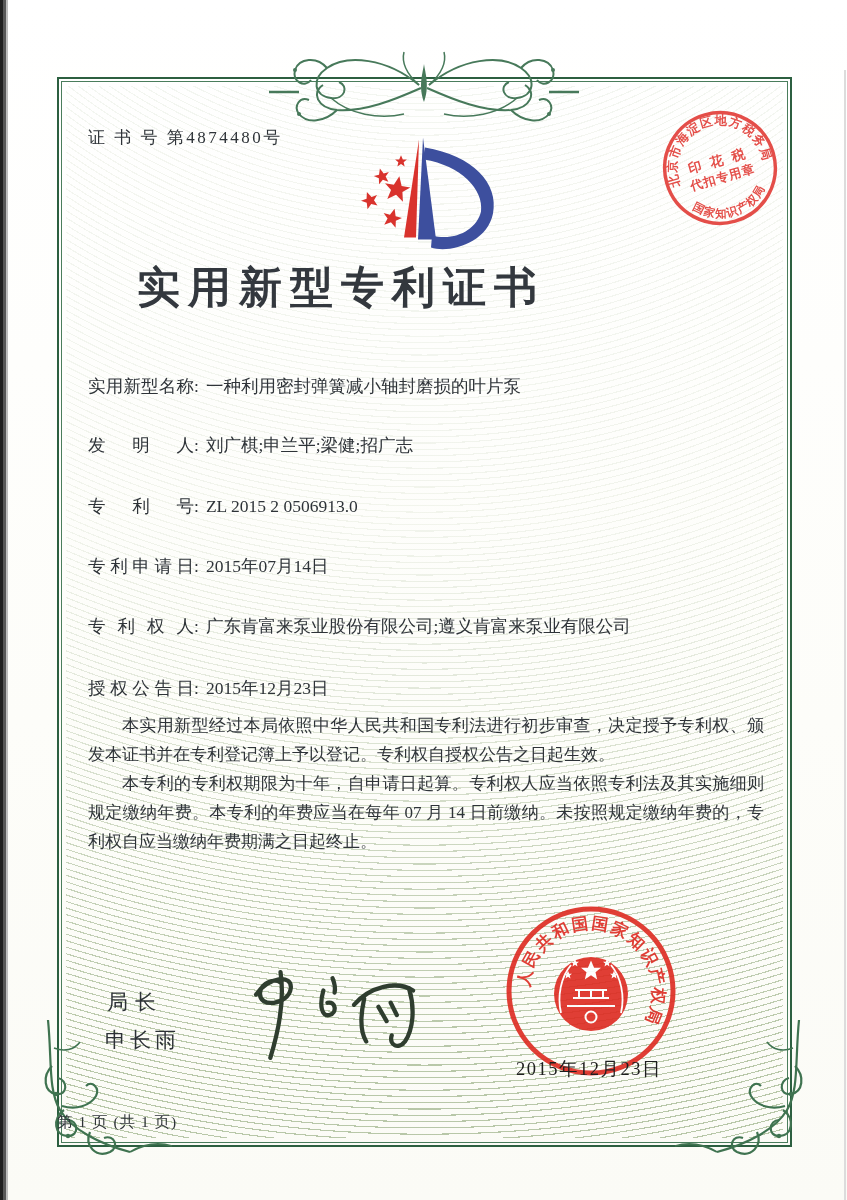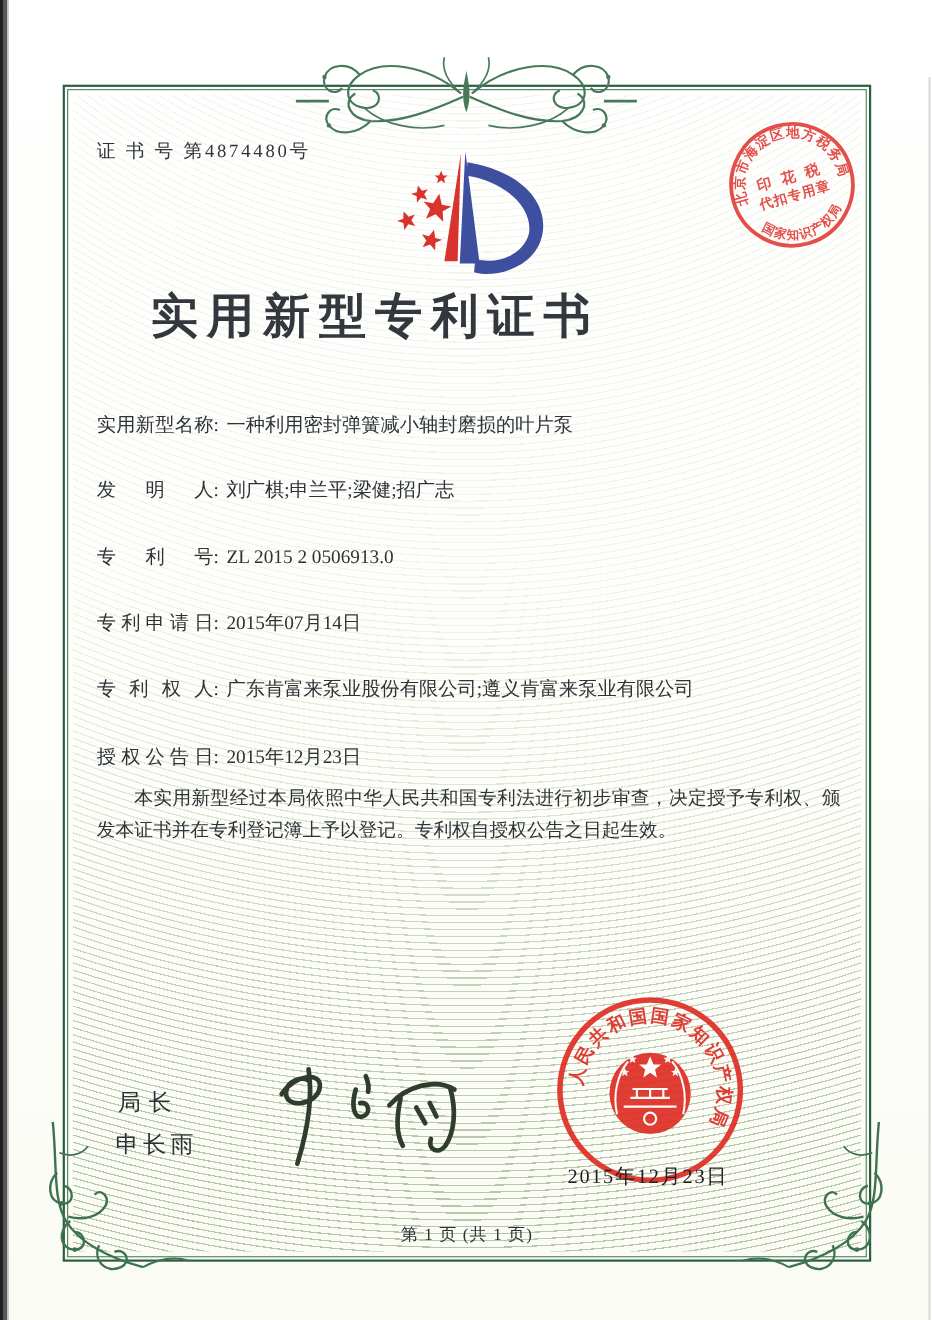--- a/index.html
+++ b/index.html
@@ -33,21 +33,21 @@
   .fval{margin-left:5px;}
   .f0{top:374px}.f1{top:433px}.f2{top:494px}.f3{top:554px}.f4{top:614px}.f5{top:676px}
   .paras{left:88px;top:711px;width:676px;font-size:17px;line-height:29px;text-align:justify;}
   .paras p{margin:0;text-indent:2em;}
   .director-title{left:107px;top:988px;font-size:21px;letter-spacing:7px;color:#2c3136;}
   .director-name{left:105px;top:1026px;font-size:21px;letter-spacing:4px;color:#2c3136;text-align:right;}
   .signature{left:233px;top:964px;width:195px;height:102px;}
   .seal{left:501px;top:901px;width:180px;height:180px;opacity:.9;}
   .tax-stamp{left:641px;top:89px;width:158px;height:158px;transform:rotate(-16deg);opacity:.92;}
   .issue-date{left:516px;top:1056px;font-size:18.5px;letter-spacing:1.5px;color:#1e1e1e;}
-  .page-footer{left:57px;top:1112px;width:735px;text-align:center;font-size:15.5px;letter-spacing:1px;}
+  .page-footer{left:57px;top:1112px;width:735px;font-size:15.5px;letter-spacing:1px;}
   .flourish-top{left:269px;top:40px;width:310px;height:90px;}
   .flourish-bl{left:40px;top:1018px;width:150px;height:142px;}
   .flourish-br{left:657px;top:1018px;width:150px;height:142px;}
   svg{display:block;overflow:visible;}
 </style>
 </head>
 <body>
 
 <div class="abs scan-left"></div>
 <div class="abs scan-right"></div>
@@ -143,20 +143,21 @@
 </div>
 <div class="abs field f4">
   <span class="flabel">专利权人</span><span class="fsep">:</span><span class="fval">广东肯富来泵业股份有限公司;遵义肯富来泵业有限公司</span>
 </div>
 <div class="abs field f5">
   <span class="flabel">授权公告日</span><span class="fsep">:</span><span class="fval">2015年12月23日</span>
 </div>
 
 <div class="abs paras">
   <p>本实用新型经过本局依照中华人民共和国专利法进行初步审查，决定授予专利权、颁发本证书并在专利登记簿上予以登记。专利权自授权公告之日起生效。</p>
+  <p>本专利的专利权期限为十年，自申请日起算。专利权人应当依照专利法及其实施细则规定缴纳年费。本专利的年费应当在每年 07 月 14 日前缴纳。未按照规定缴纳年费的，专利权自应当缴纳年费期满之日起终止。</p>
 </div>
 
 <div class="abs director-title">局长</div>
 <div class="abs director-name">申长雨</div>
 
 <svg class="abs signature" viewBox="0 0 190 100">
   <g stroke="#2f3d2f" stroke-width="4.2" fill="none" stroke-linecap="round">
     <path d="M22,30 C34,12 58,10 56,24 C54,40 24,44 26,28 C27,18 40,14 46,18"></path>
     <path d="M46,8 C50,34 44,66 36,92"></path>
     <path d="M88,26 C84,40 86,52 94,50 C102,48 100,36 92,38"></path>

